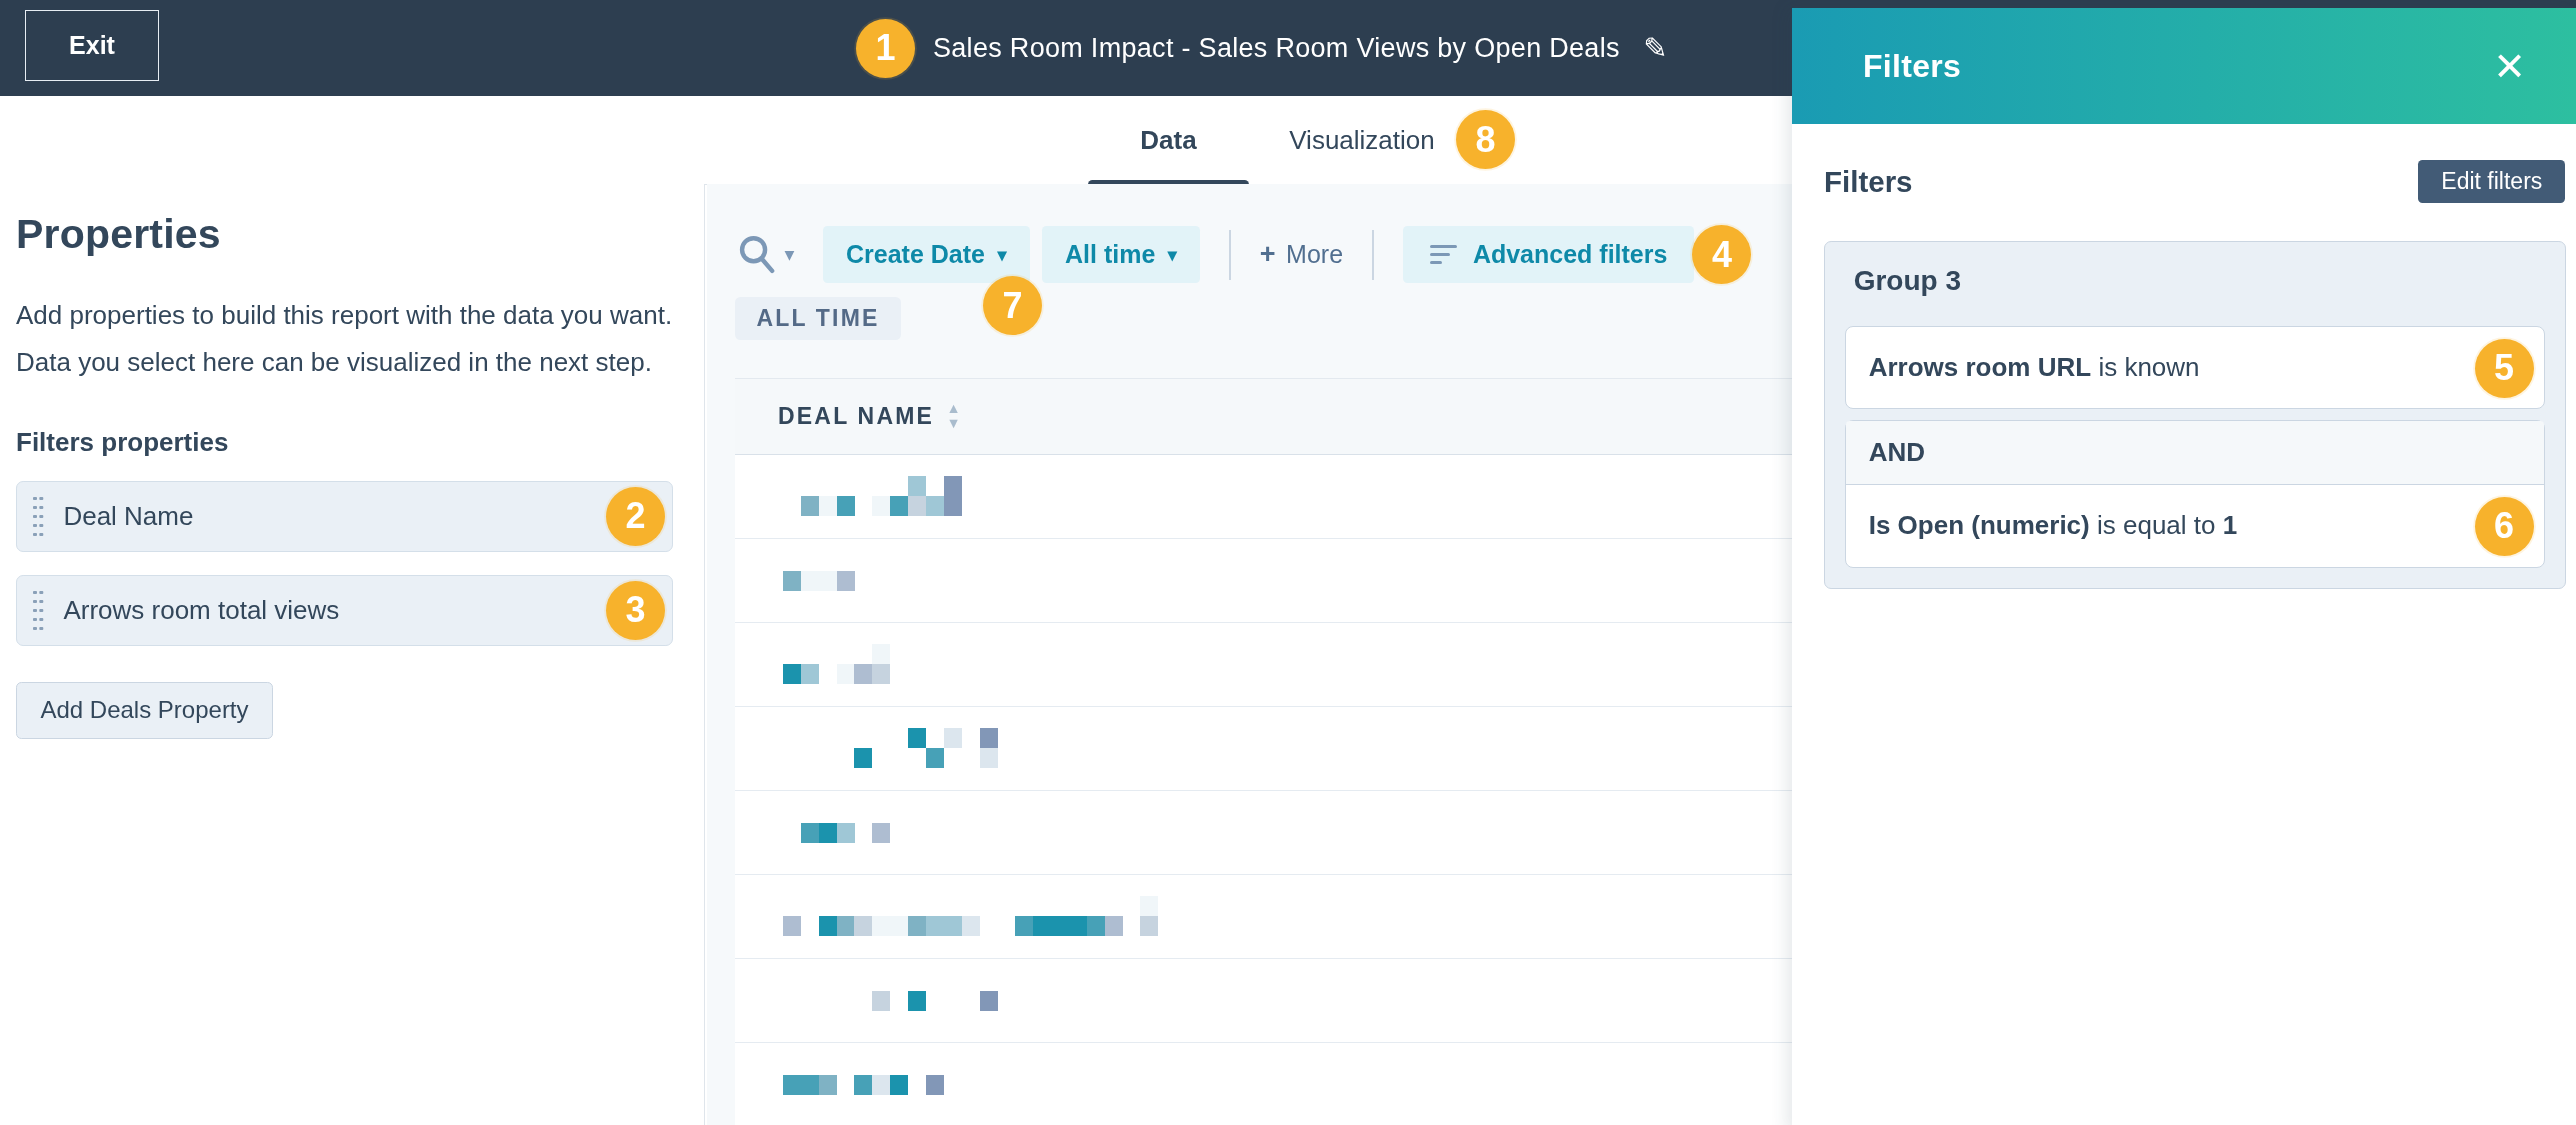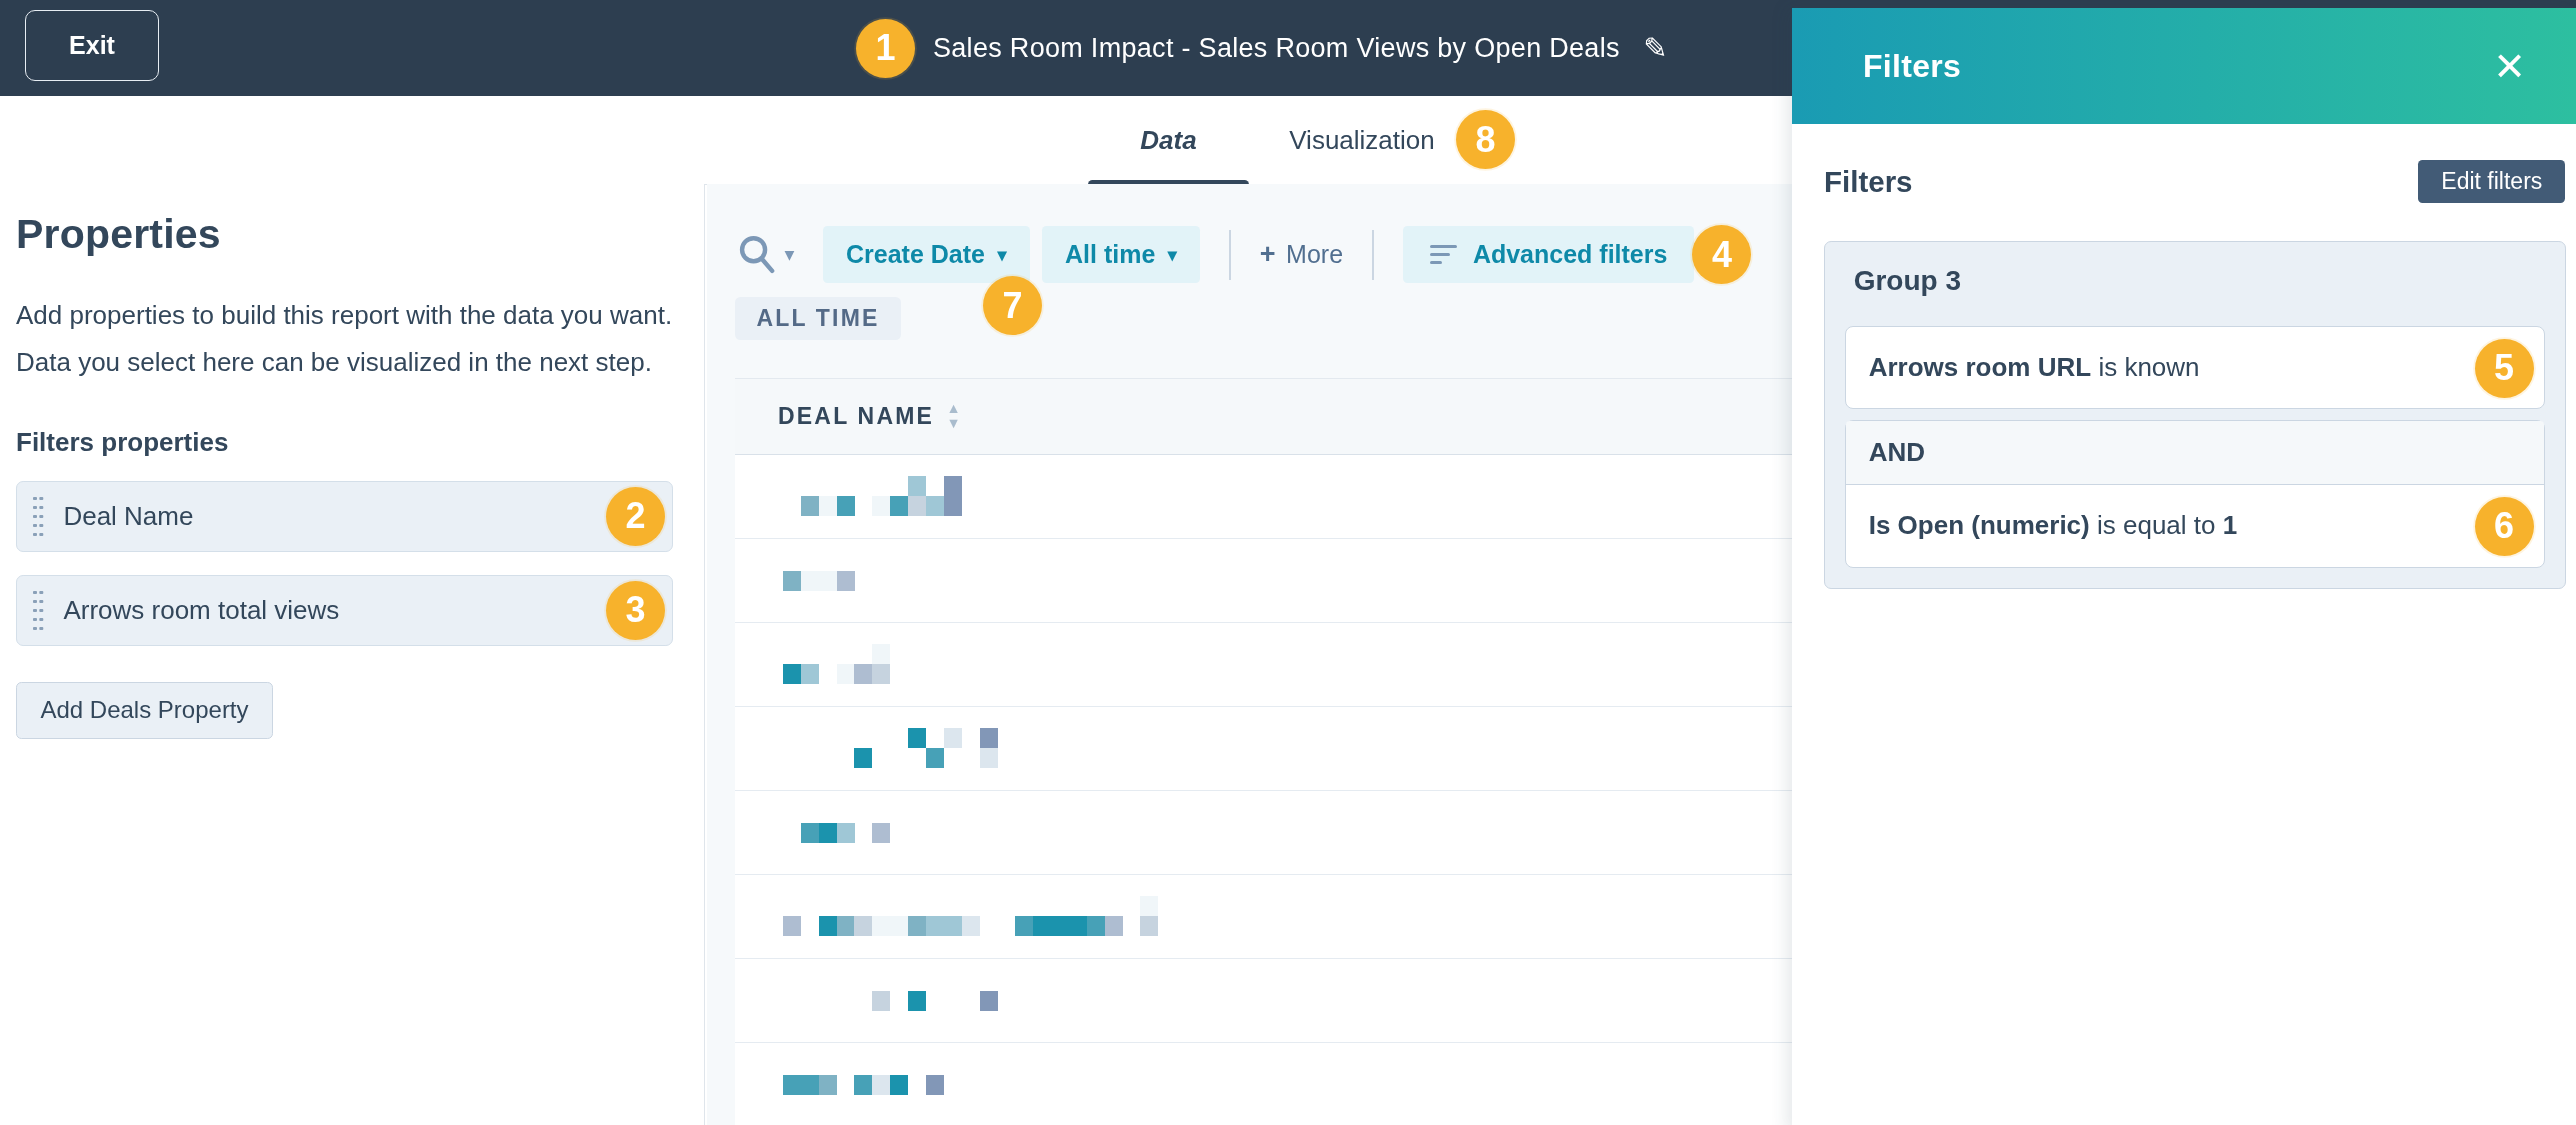--- a/index.html
+++ b/index.html
@@ -5,39 +5,39 @@
   html,body{margin:0;padding:0;}
   body{
     width:2576px;height:1125px;position:relative;overflow:hidden;
     font-family:"Liberation Sans", sans-serif;background:#ffffff;
     -webkit-font-smoothing:antialiased;
   }
   
   .topbar{position:absolute;left:0;top:0;width:2576px;height:96px;background:#2d3e50;}
   .exit-btn{
     position:absolute;left:25px;top:9.8px;width:134px;height:71px;
-    background:transparent;border:1.8px solid #e7edf3;border-radius:10px;
+    background:transparent;border:1.8px solid #e7edf3;border-radius:0;
     color:#ffffff;font-size:25px;font-weight:bold;
     display:flex;align-items:center;justify-content:center;cursor:pointer;
   }
   .title-wrap{position:absolute;left:856px;top:0;height:96px;display:flex;align-items:center;gap:18px;}
   .title-text{color:#ffffff;font-size:27px;letter-spacing:0.3px;}
   .pencil{color:#ffffff;font-size:29px;margin-left:5.4px;}
   
   .badge{
     width:59px;height:59px;border-radius:50%;background:#f7b22c;
     color:#ffffff;font-size:36px;font-weight:bold;
     display:flex;align-items:center;justify-content:center;
     box-shadow:0 0 0 1.8px rgba(247,178,44,.15);z-index:40;flex:0 0 59px;
   }
   .badge.abs{position:absolute;}
   
   .tabrow{position:absolute;left:0;top:96px;width:1792px;height:88px;background:#ffffff;border-bottom:1.8px solid #dfe5eb;}
   .tab{position:absolute;top:0;height:88px;display:flex;align-items:center;justify-content:center;font-size:26px;color:#33475b;cursor:pointer;}
-  .tab-data{left:1088px;width:161px;font-weight:bold;font-style:italic;}
+  .tab-data{left:1088px;width:161px;font-weight:bold;}
   .tab-data::after{content:"";position:absolute;left:0;right:0;bottom:-4.5px;height:9px;border-radius:5.4px;background:#33475b;}
   .tab-viz{left:1286px;width:152px;}
   .tab-viz .badge{position:absolute;right:-77px;top:14.3px;}
   
   .props{
     position:absolute;left:0;top:184px;width:705px;height:941px;background:#ffffff;
     border-right:1.8px solid #dfe5eb;box-sizing:border-box;padding:23px 18px 0 16px;
   }
   .props h1{margin:3.6px 0 0 0;font-size:41px;color:#33475b;letter-spacing:0.2px;}
   .props .desc{margin-top:34px;font-size:26px;line-height:47px;color:#33475b;width:670px;}

